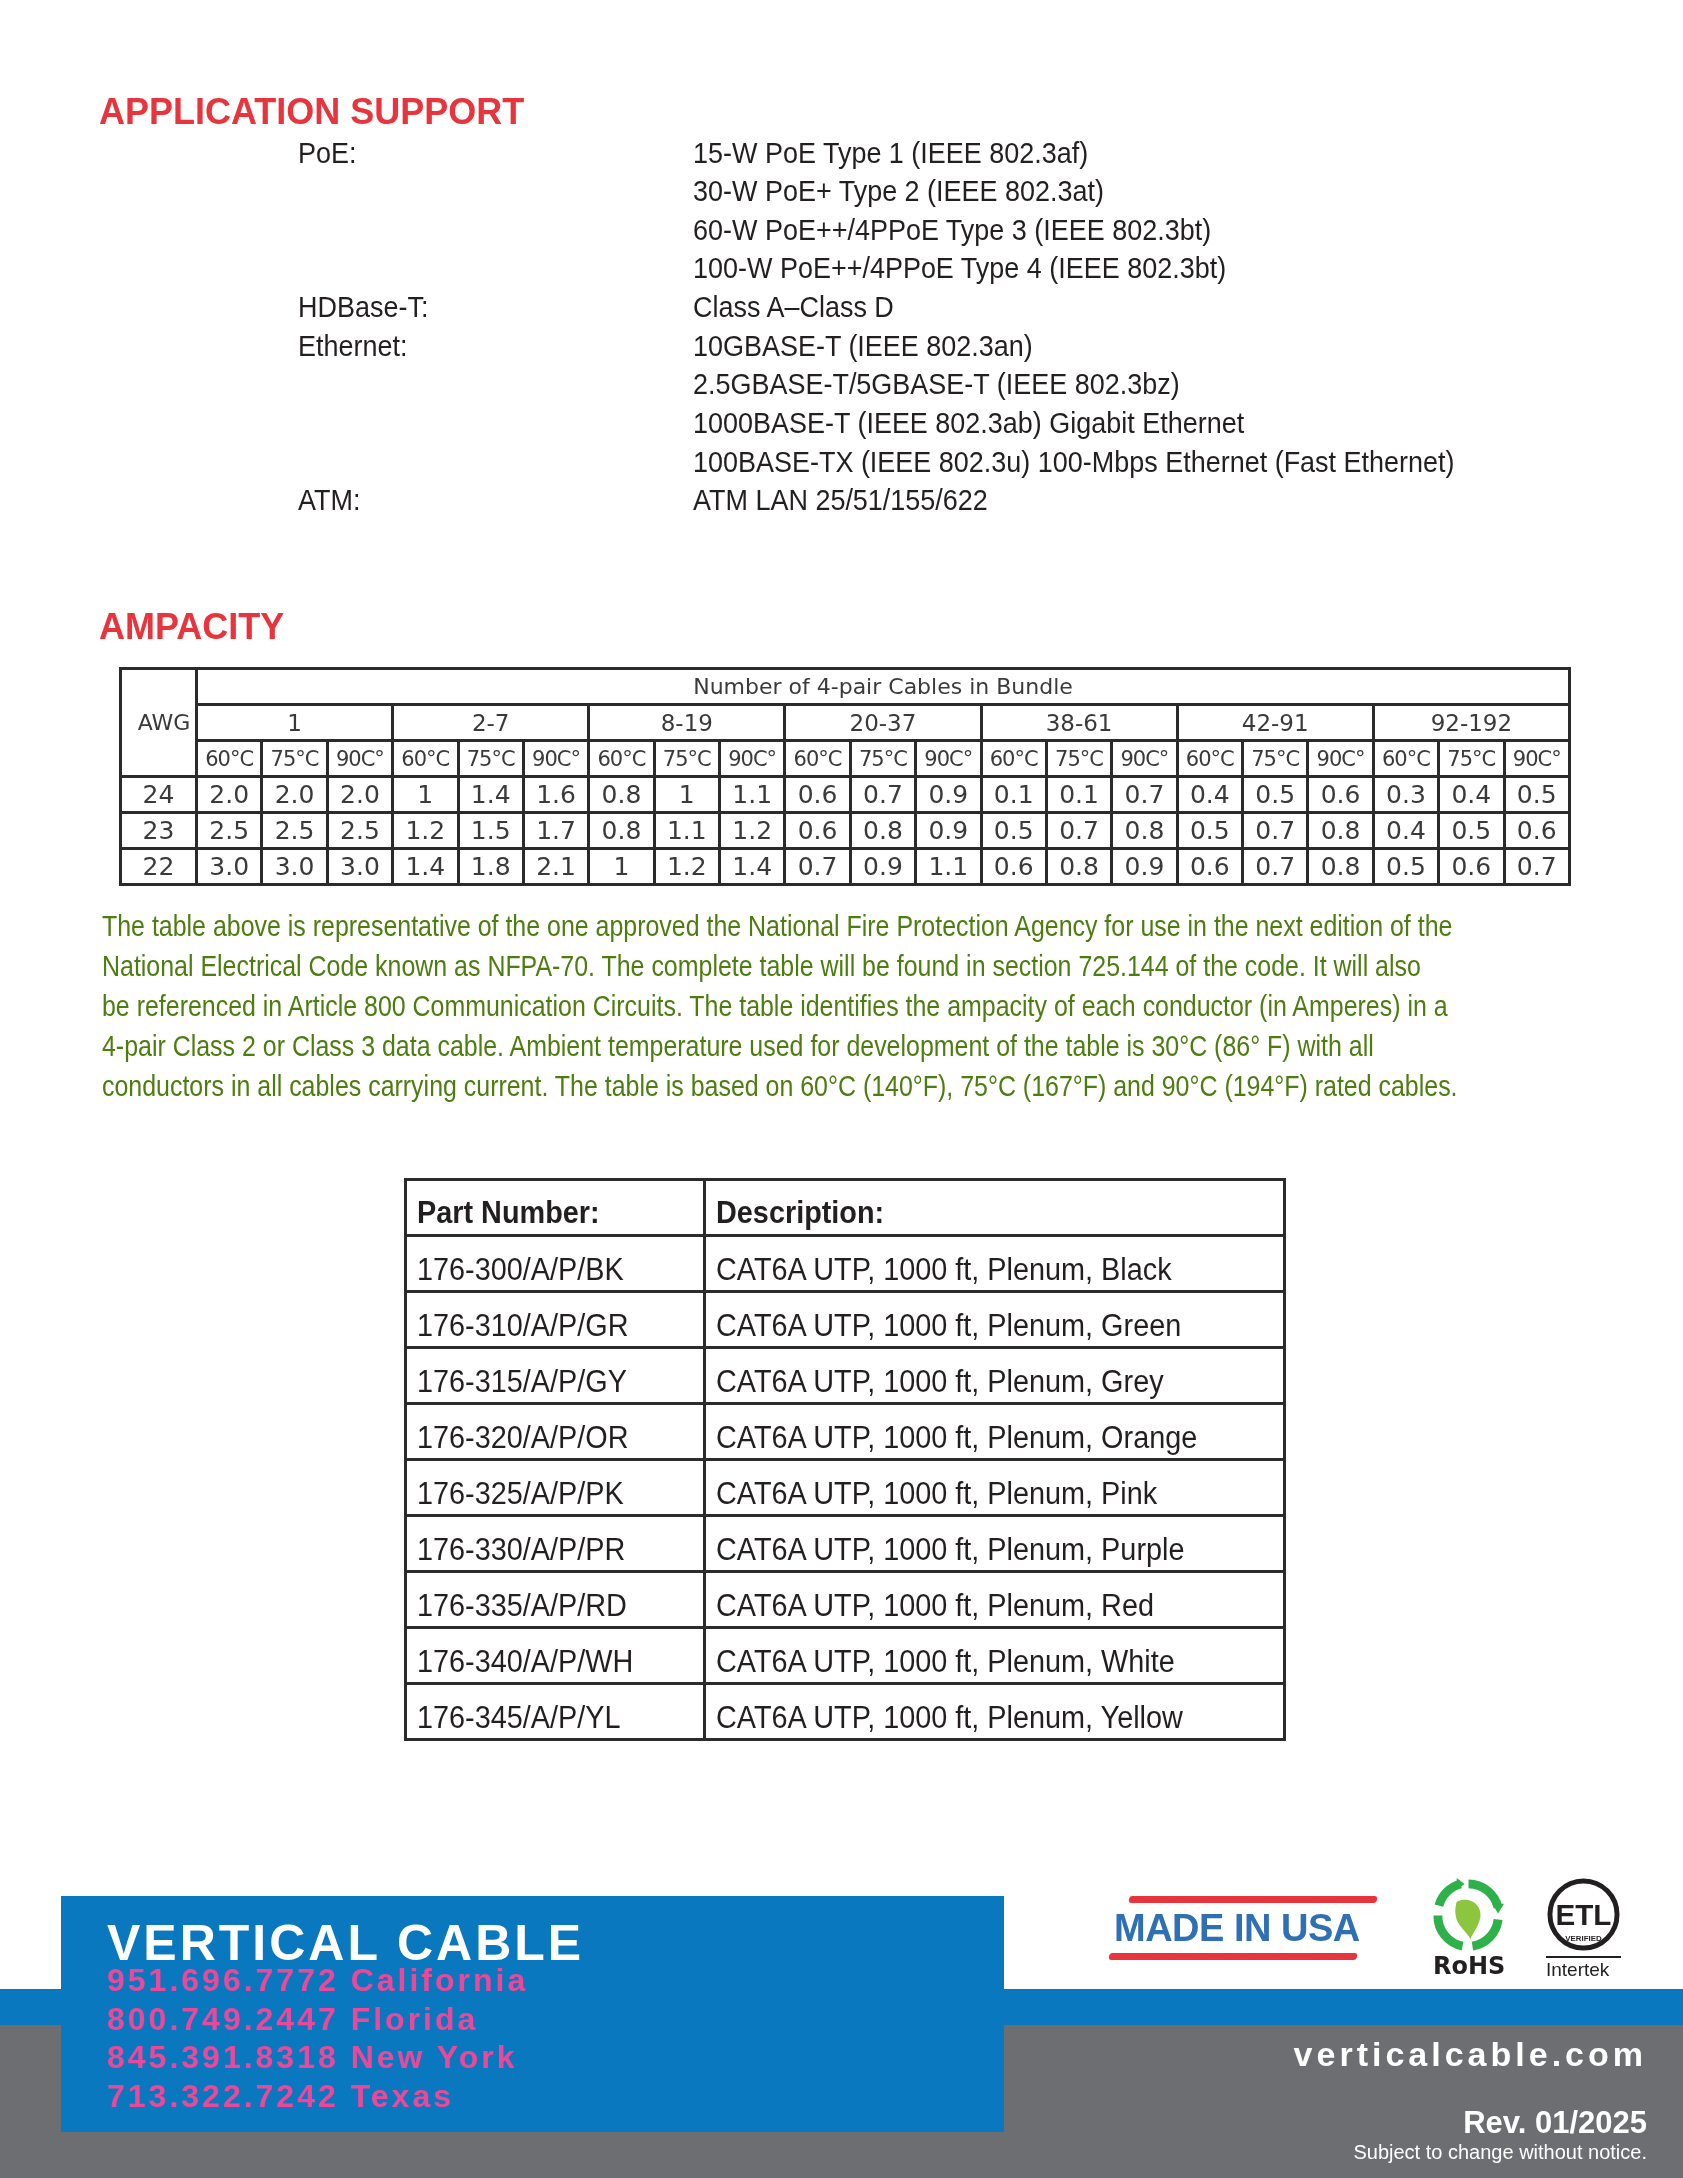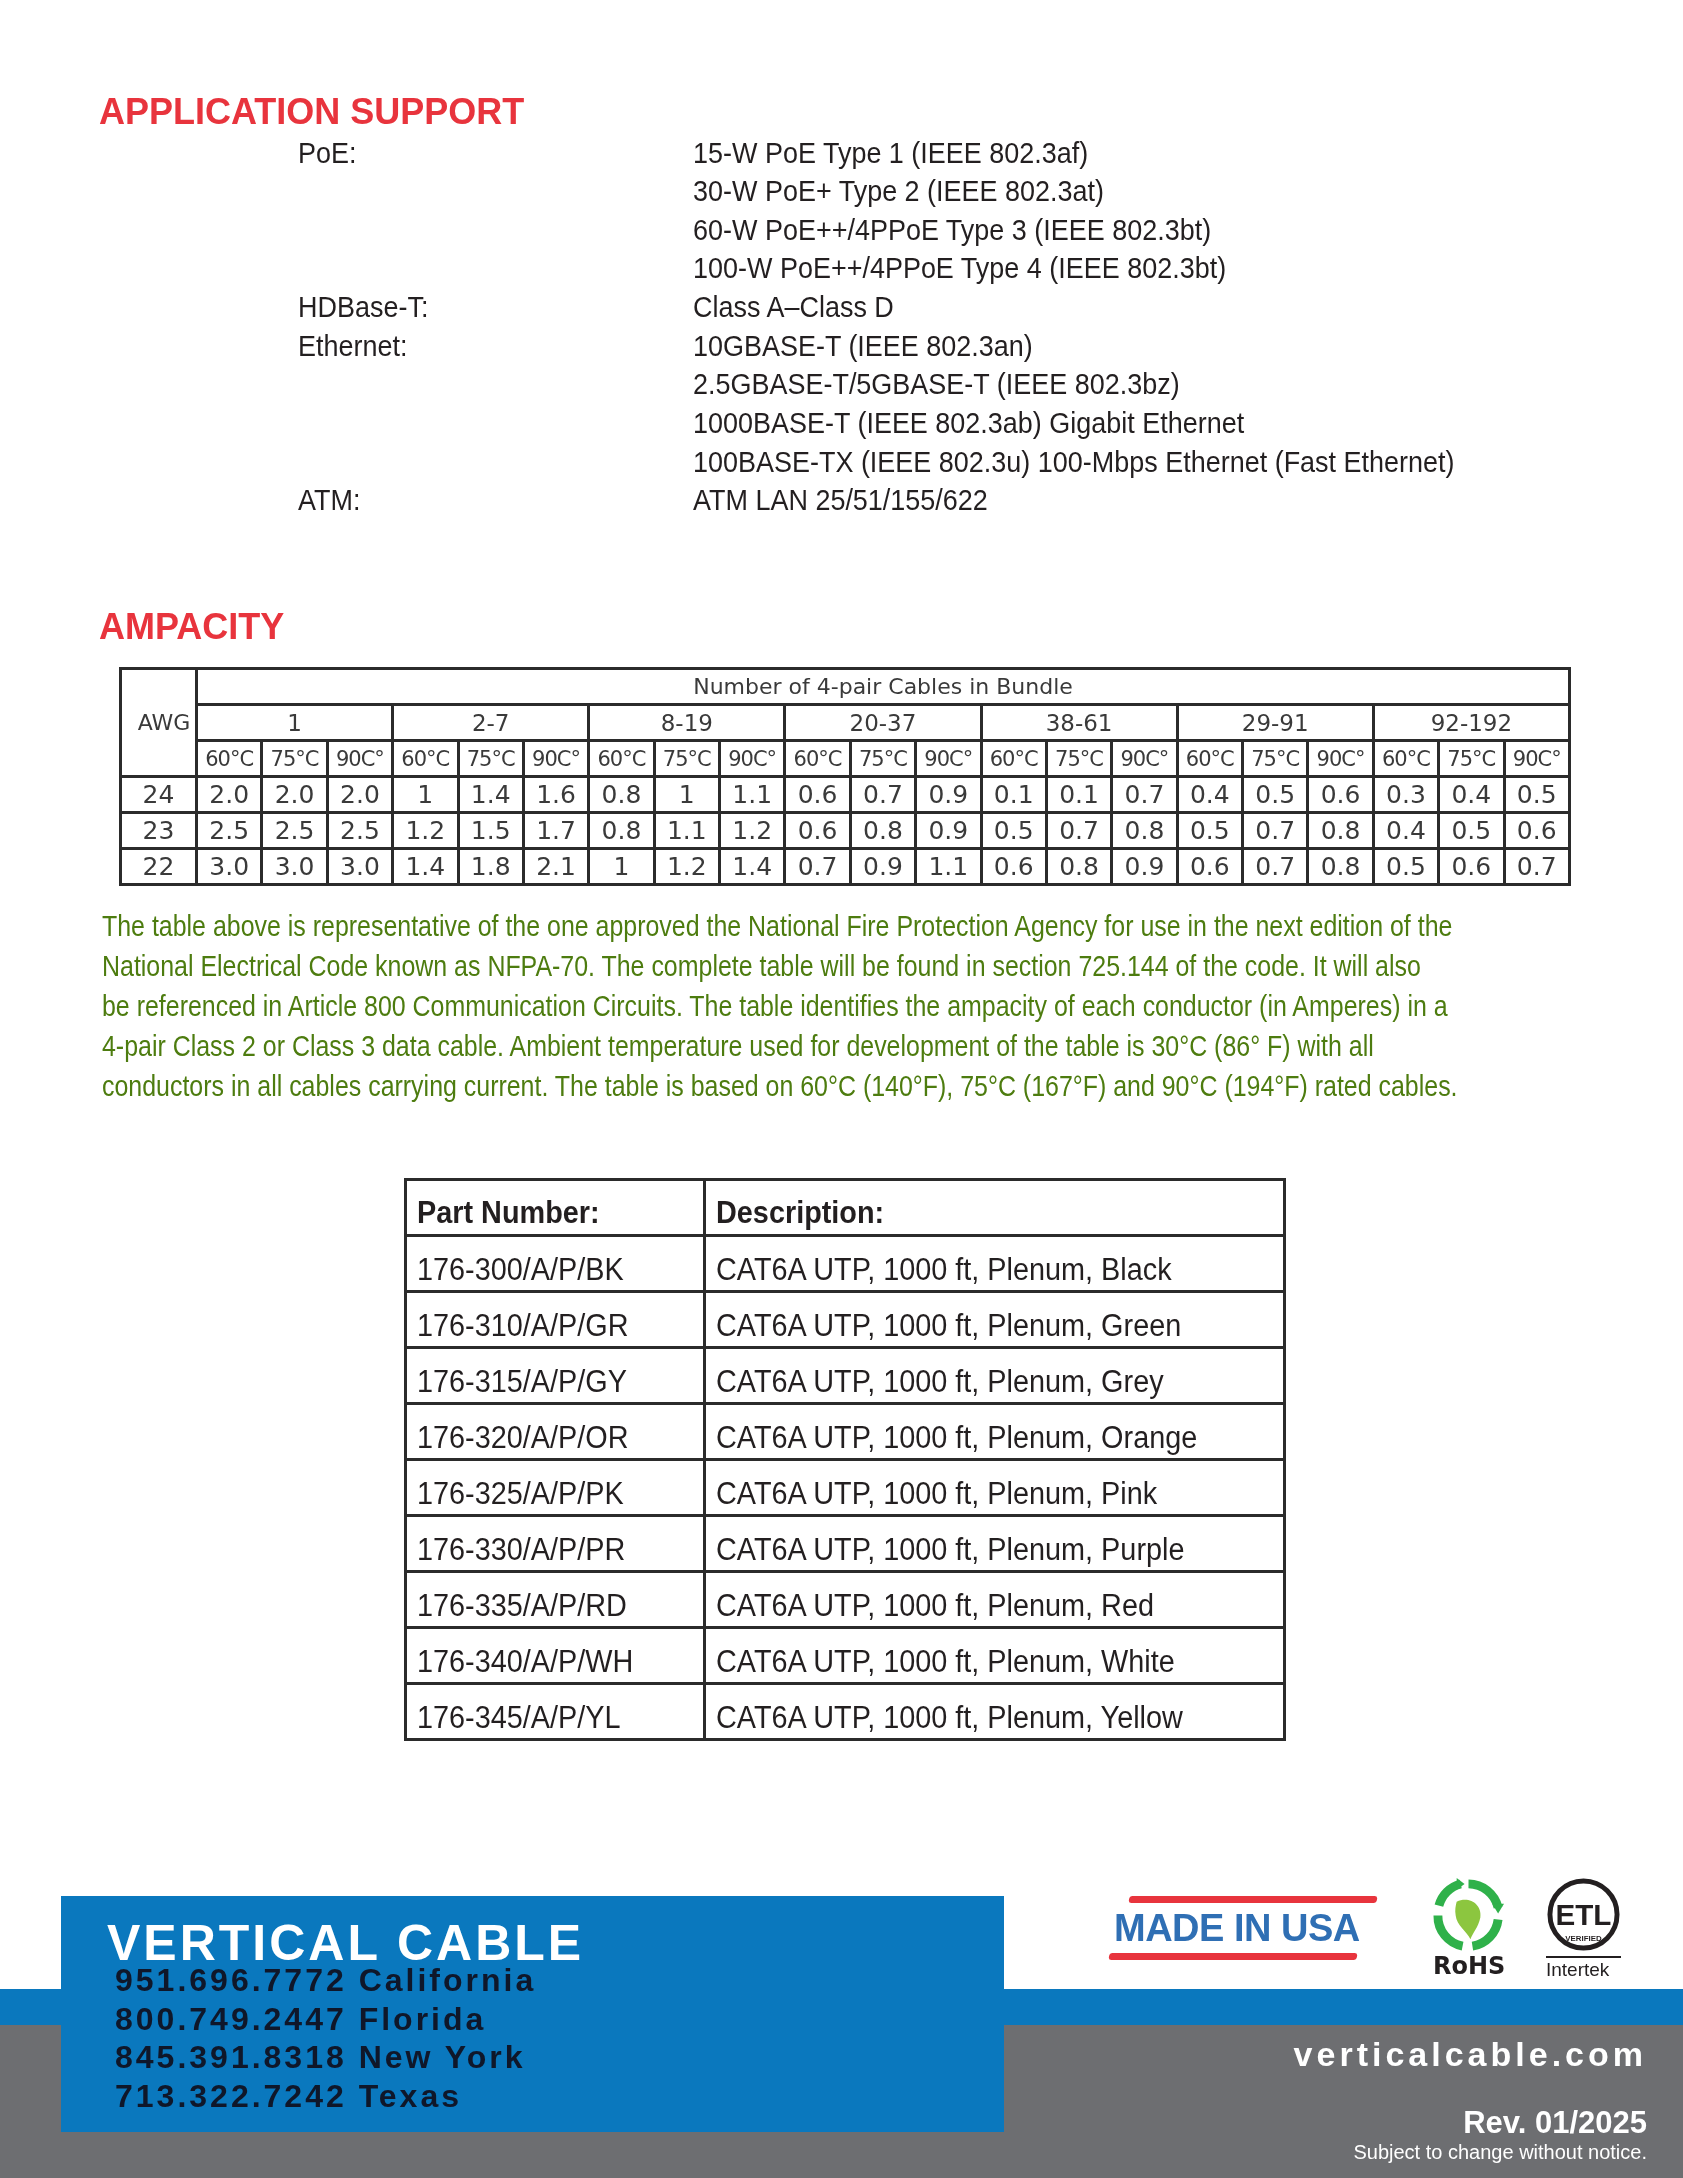--- a/index.html
+++ b/index.html
@@ -50,21 +50,21 @@
   .parts-table th { font-weight: bold; height: 50px; vertical-align: bottom; padding-bottom: 3px; }
   .parts-table td { height: 51px; vertical-align: bottom; padding-bottom: 2px; }
   .parts-table .pn { width: 271px; }
   .parts-table .cell-inner { display: inline-block; transform-origin: left bottom; transform: scaleX(0.93); }
 
   
   .footer-stripe { position: absolute; left: 0; top: 1989px; width: 1683px; height: 37px; background: #0a78be; }
   .footer-grey { position: absolute; left: 0; top: 2025px; width: 1683px; height: 153px; background: #6d6e71; }
   .contact-box { position: absolute; left: 61px; top: 1896px; width: 943px; height: 236px; background: #0a78be; }
   .brand { position: absolute; left: 107px; top: 1914px; font-size: 50px; font-weight: bold; color: #fff; letter-spacing: 3px; white-space: nowrap; }
-  .phone { position: absolute; left: 107px; font-size: 32px; font-weight: bold; color: #0f172a; letter-spacing: 3px; white-space: nowrap; margin-left: 8px; }
+  .phone { position: absolute; left: 107px; font-size: 32px; font-weight: bold; color: #ec4899; letter-spacing: 3px; white-space: nowrap; }
   .website { position: absolute; right: 36px; top: 2035px; font-size: 34px; font-weight: bold; color: #fff; letter-spacing: 4px; white-space: nowrap; }
   .rev { position: absolute; right: 36px; top: 2105px; font-size: 31px; font-weight: bold; color: #fff; white-space: nowrap; }
   .notice { position: absolute; right: 36px; top: 2141px; font-size: 20px; color: #fff; white-space: nowrap; }
 
   .made-usa { position: absolute; left: 1109px; top: 1891px; width: 267px; height: 89px; }
   .made-usa .stripe-top { position: absolute; left: 20px; top: 5px; width: 248px; height: 7px; background: #e8343d; border-radius: 3px; transform: skewX(-10deg); }
   .made-usa .stripe-bot { position: absolute; left: 0; top: 62px; width: 248px; height: 7px; background: #e8343d; border-radius: 3px; transform: skewX(-10deg); }
   .made-usa .txt { position: absolute; left: 5px; top: 16px; font-size: 38px; font-weight: bold; color: #2f6fb4; white-space: nowrap; letter-spacing: -0.5px; }
 
   .rohs { position: absolute; left: 1429px; top: 1878px; width: 79px; height: 109px; }
@@ -105,21 +105,21 @@
       <tr class="title-row">
         <td class="awg-h" rowspan="3">AWG</td>
         <td colspan="21">Number of 4-pair Cables in Bundle</td>
       </tr>
       <tr class="group-row">
         <td colspan="3">1</td>
         <td colspan="3">2-7</td>
         <td colspan="3">8-19</td>
         <td colspan="3">20-37</td>
         <td colspan="3">38-61</td>
-        <td colspan="3">29-91</td>
+        <td colspan="3">42-91</td>
         <td colspan="3">92-192</td>
       </tr>
       <tr class="temp-row">
         <td>60°C</td>
         <td>75°C</td>
         <td>90C°</td>
         <td>60°C</td>
         <td>75°C</td>
         <td>90C°</td>
         <td>60°C</td>

